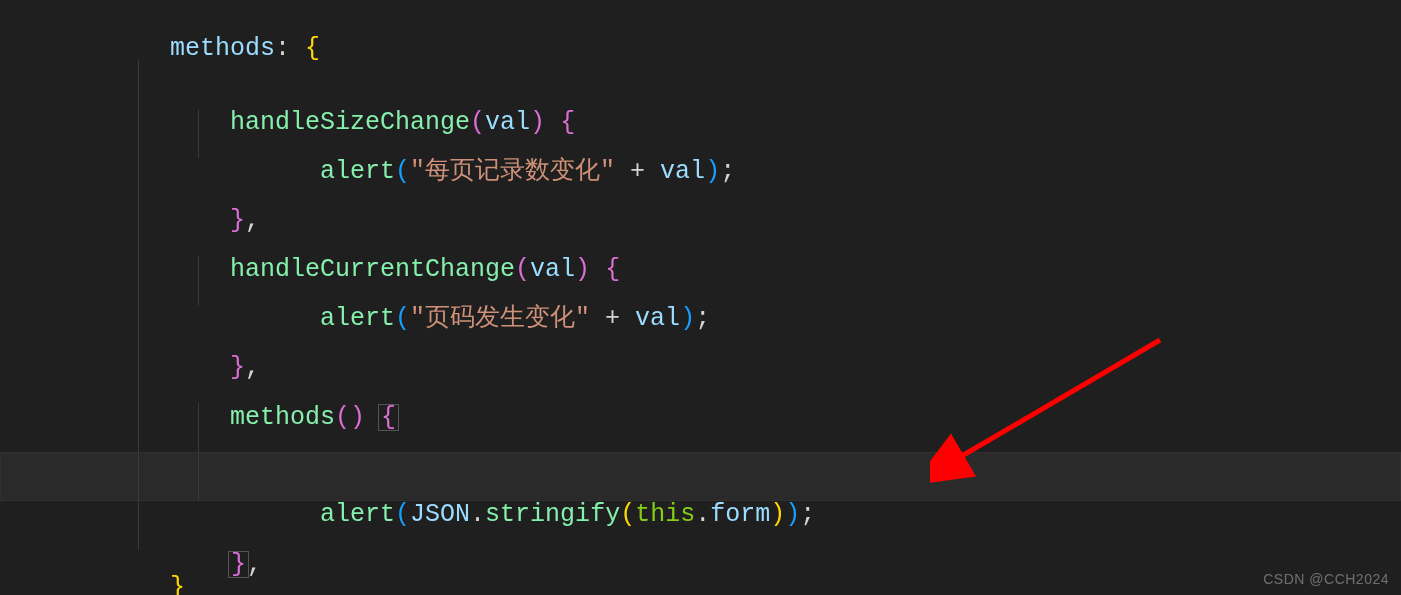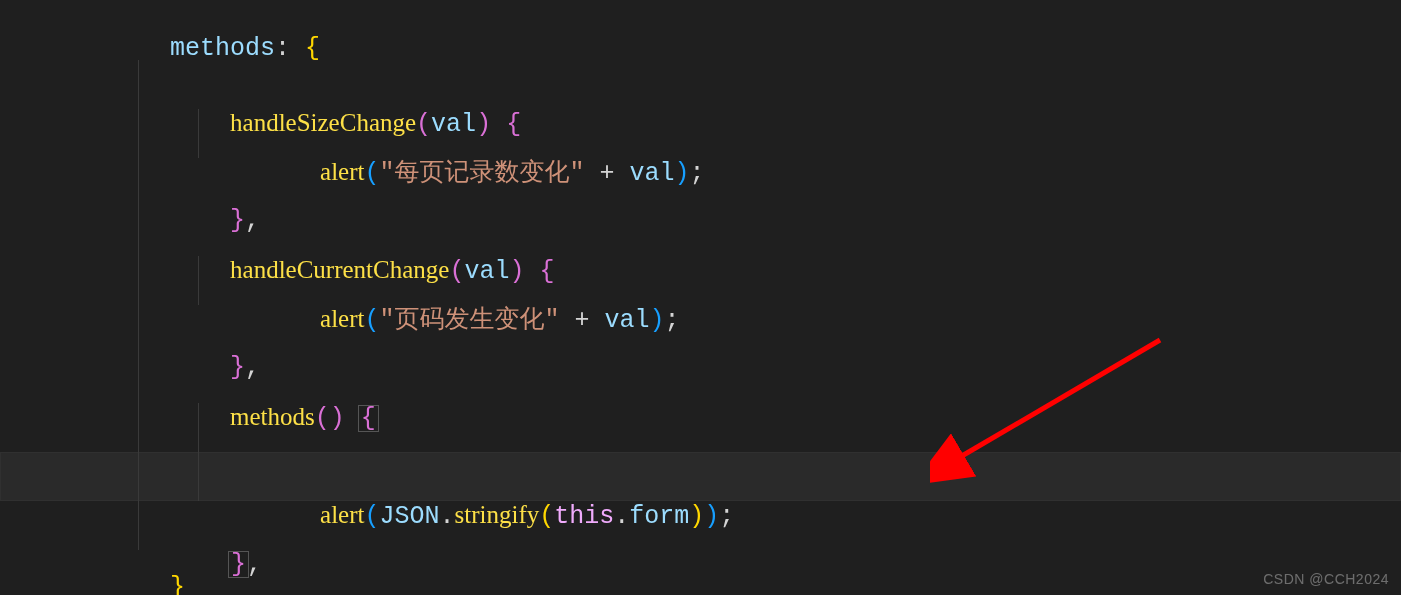--- a/index.html
+++ b/index.html
@@ -38,25 +38,25 @@
     border-left: 1px solid #3a3a3a;
   }
   .ig1 { left: 138px; }
   .ig2 { left: 198px; }
 
   .c-prop  { color: #9cdcfe; }
   .c-punct { color: #d4d4d4; }
   .c-brace-y { color: #ffd700; }
   .c-brace-p { color: #da70d6; }
   .c-brace-b { color: #179fff; }
-  .c-method  { color: #fde047; font-family: Liberation Serif, serif; }
+  .c-method  { color: #86efac; }
   .c-param   { color: #9cdcfe; text-align: center; }
   .c-string  { color: #ce9178; }
   .c-op      { color: #d4d4d4; }
-  .c-keyword { color: #f0abfc; }
+  .c-keyword { color: #84cc16; }
   .c-comment { color: #6a9955; }
 
   .brace-box {
     display: inline-block;
     border: 1px solid #555;
     padding: 0 2px;
     margin-left: -2px;
     margin-right: -2px;
   }
 

